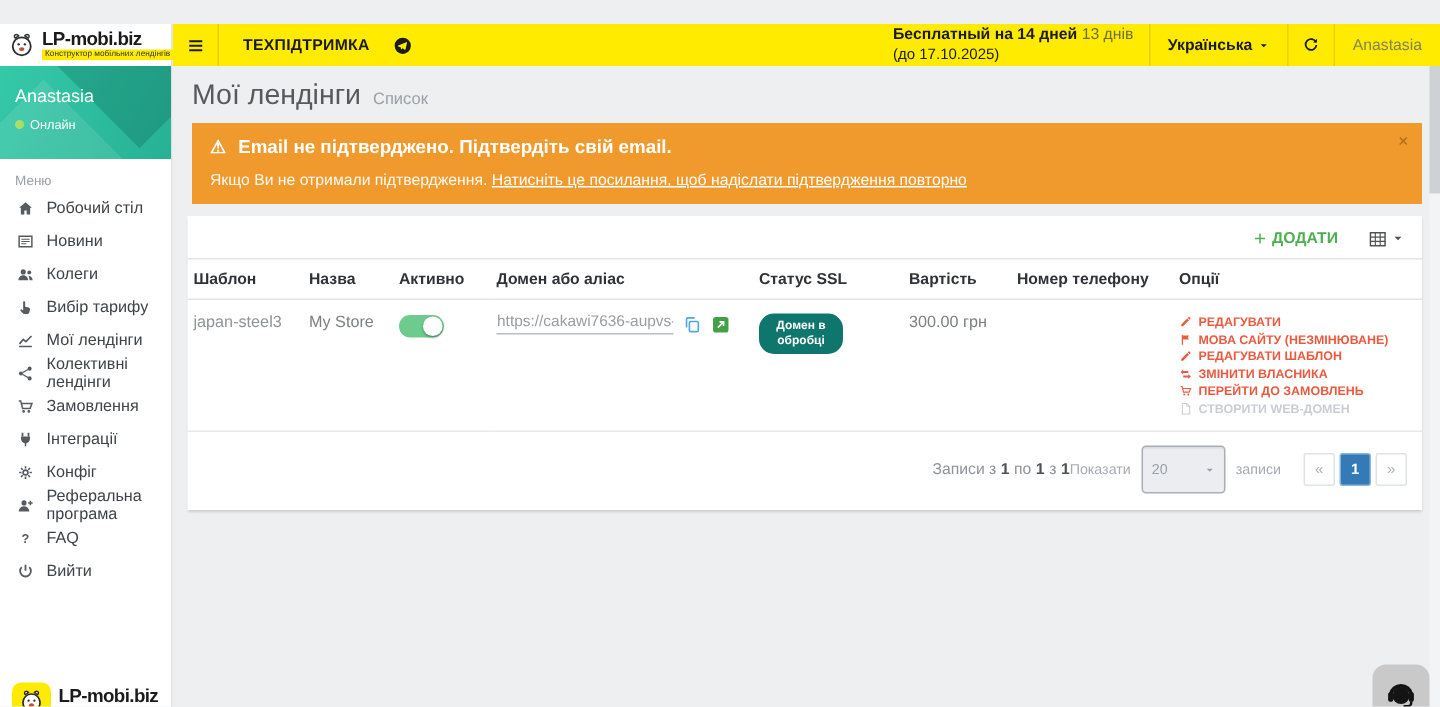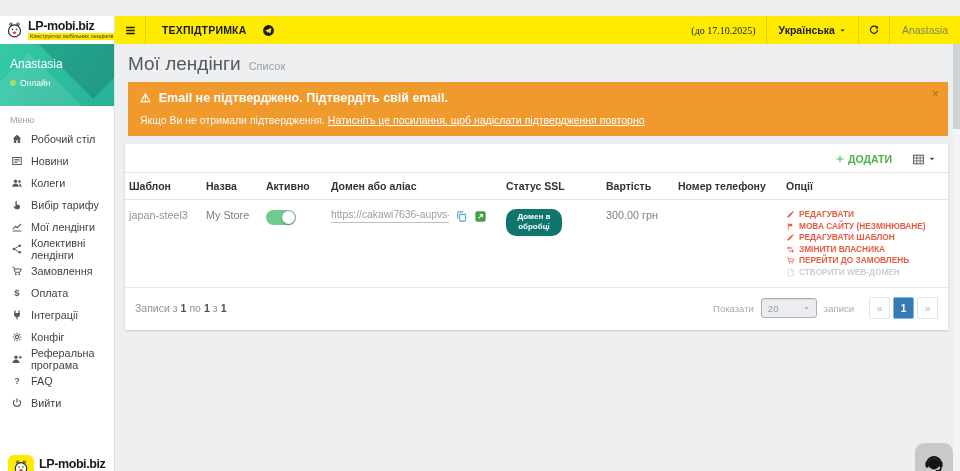--- a/index.html
+++ b/index.html
@@ -49,21 +49,21 @@
   .hamburger { width:30px; height:28px; display:flex; align-items:center; justify-content:center;
                color:#1b1b1b; cursor:pointer; }
   .hamburger svg { width:13px; height:13px; }
   .support { display:flex; align-items:center; gap:16px; padding:0 16px; font-weight:bold;
              font-size:10.5px; color:#1b1b1b; cursor:pointer; letter-spacing:.2px; }
   .support svg { width:13px; height:13px; }
   .tb-spacer { flex:1; }
   .trial { font-size:10.5px; line-height:1.3; color:#1b1b1b; margin-right:10px; }
   .trial-bold { font-weight:bold; }
   .trial-days { color:#6e6e3c; margin-left:3px; }
-  .trial-until { font-size:10px;font-family:Liberation Serif, serif; }
+  .trial-until { font-size:10px; }
   .lang { display:flex; align-items:center; gap:4px; padding:0 12px; height:28px;
           font-size:10.5px; font-weight:bold; color:#1b1b1b; cursor:pointer; }
   .lang svg { width:7px; height:7px; }
   .tb-refresh { width:30px; height:28px; display:flex; align-items:center; justify-content:center;
                 color:#1b1b1b; cursor:pointer; }
   .tb-refresh svg { width:12px; height:12px; }
   .tb-user { padding:0 12px; font-size:10.5px; color:#83835a; cursor:pointer; }
 
   
   .content { position:absolute; left:115px; top:28px; right:0; bottom:0; background:#edeff0; }
@@ -109,27 +109,27 @@
   .ic-go { color:#43A047; cursor:pointer; display:flex; }
   .ic-go svg { width:13px; height:13px; }
   .ssl-badge { display:inline-block; background:#0f766e; color:#fff; font-size:8px; font-weight:bold;
                text-align:center; line-height:1.3; padding:3px 9px; border-radius:10px; max-width:56px; }
   .opts { list-style:none; }
   .opts li { display:flex; align-items:center; gap:4px; color:#E85B41; font-size:8.3px;
              font-weight:bold; line-height:11.5px; cursor:pointer; white-space:nowrap; }
   .opts li svg { width:9px; height:9px; flex:none; }
   .opts li.disabled { color:#c9ced3; cursor:default; }
 
-  .card-footer { display:flex; align-items:center; justify-content:space-between;
+  .card-footer { display:flex; align-items:center; justify-content:flex-end;
                  padding:9px 10px 11px; }
   .records { display:flex; gap:3px; font-size:10.5px; color:#8d939a; }
   .records b { color:#4d5257; }
   .pager-zone { display:flex; align-items:center; gap:7px; }
   .show-label, .rec-label { font-size:9.5px; color:#a5abb2; }
-  .size-select { width:56px; height:20px; background:#ecedf1; border:1px solid #a9afb6;
+  .size-select { width:56px; height:32px; background:#ecedf1; border:1px solid #a9afb6;
                  border-radius:3px; display:flex; align-items:center; justify-content:space-between;
                  padding:0 6px; font-size:9.5px; color:#9aa0a6; cursor:pointer;
                  box-shadow:inset 0 1px 1px rgba(0,0,0,.08); }
   .size-select svg { width:7px; height:7px; color:#9aa0a6; }
   .pager { display:flex; gap:3px; margin-left:8px; }
   .pg { min-width:21px; height:22px; display:flex; align-items:center; justify-content:center;
         border:1px solid #dfe3e7; background:#fff; color:#aab1b8; font-size:10px; cursor:pointer;
         border-radius:2px; }
   .pg.active { background:#337AB7; border-color:#8ab4d9; color:#fff; font-weight:bold; }
 
@@ -341,28 +341,20 @@
         <span class="mi-ic">
             <svg>
               <use href="#i-cart"></use>
             </svg>
           </span>
         <span>Замовлення</span>
         </li>
       <li class="menu-item">
         <span class="mi-ic">
             <svg>
-              <use href="#i-dollar"></use>
-            </svg>
-          </span>
-        <span>Оплата</span>
-        </li>
-      <li class="menu-item">
-        <span class="mi-ic">
-            <svg>
               <use href="#i-plug"></use>
             </svg>
           </span>
         <span>Інтеграції</span>
         </li>
       <li class="menu-item">
         <span class="mi-ic">
             <svg>
               <use href="#i-gear"></use>
             </svg>
@@ -416,20 +408,21 @@
       </div>
     <div class="tb-divider"></div>
     <div class="support">
       <span>ТЕХПІДТРИМКА</span>
       <svg>
           <use href="#i-telegram"></use>
         </svg>
     </div>
     <div class="tb-spacer"></div>
     <div class="trial">
+      <div><span class="trial-bold">Бесплатный на 14 дней</span><span class="trial-days">13 днів</span></div>
       <div class="trial-until">(до 17.10.2025)</div>
     </div>
     <div class="tb-divider"></div>
     <div class="lang">
       <span>Українська</span>
       <svg>
           <use href="#i-caret"></use>
         </svg>
     </div>
     <div class="tb-divider"></div>

